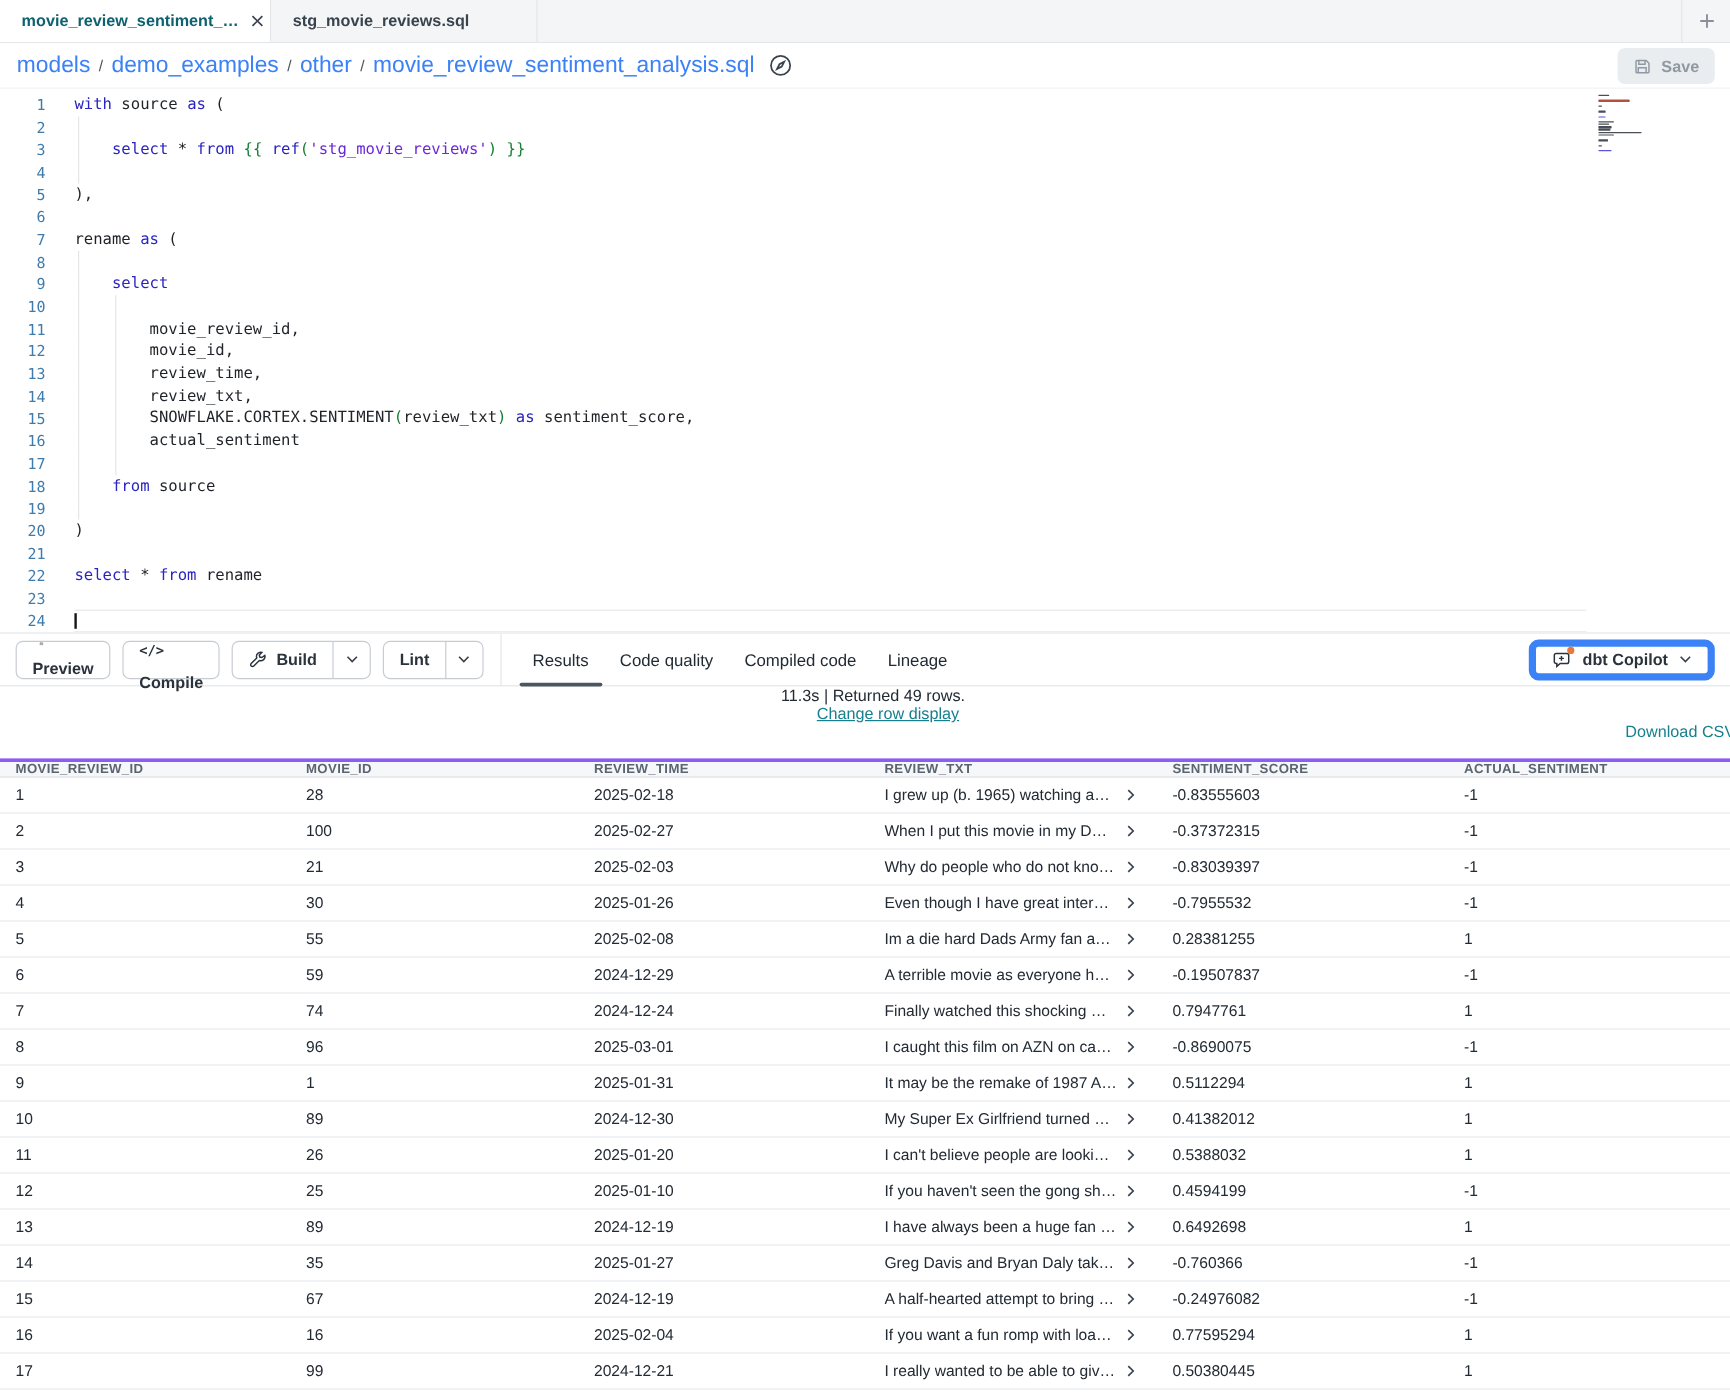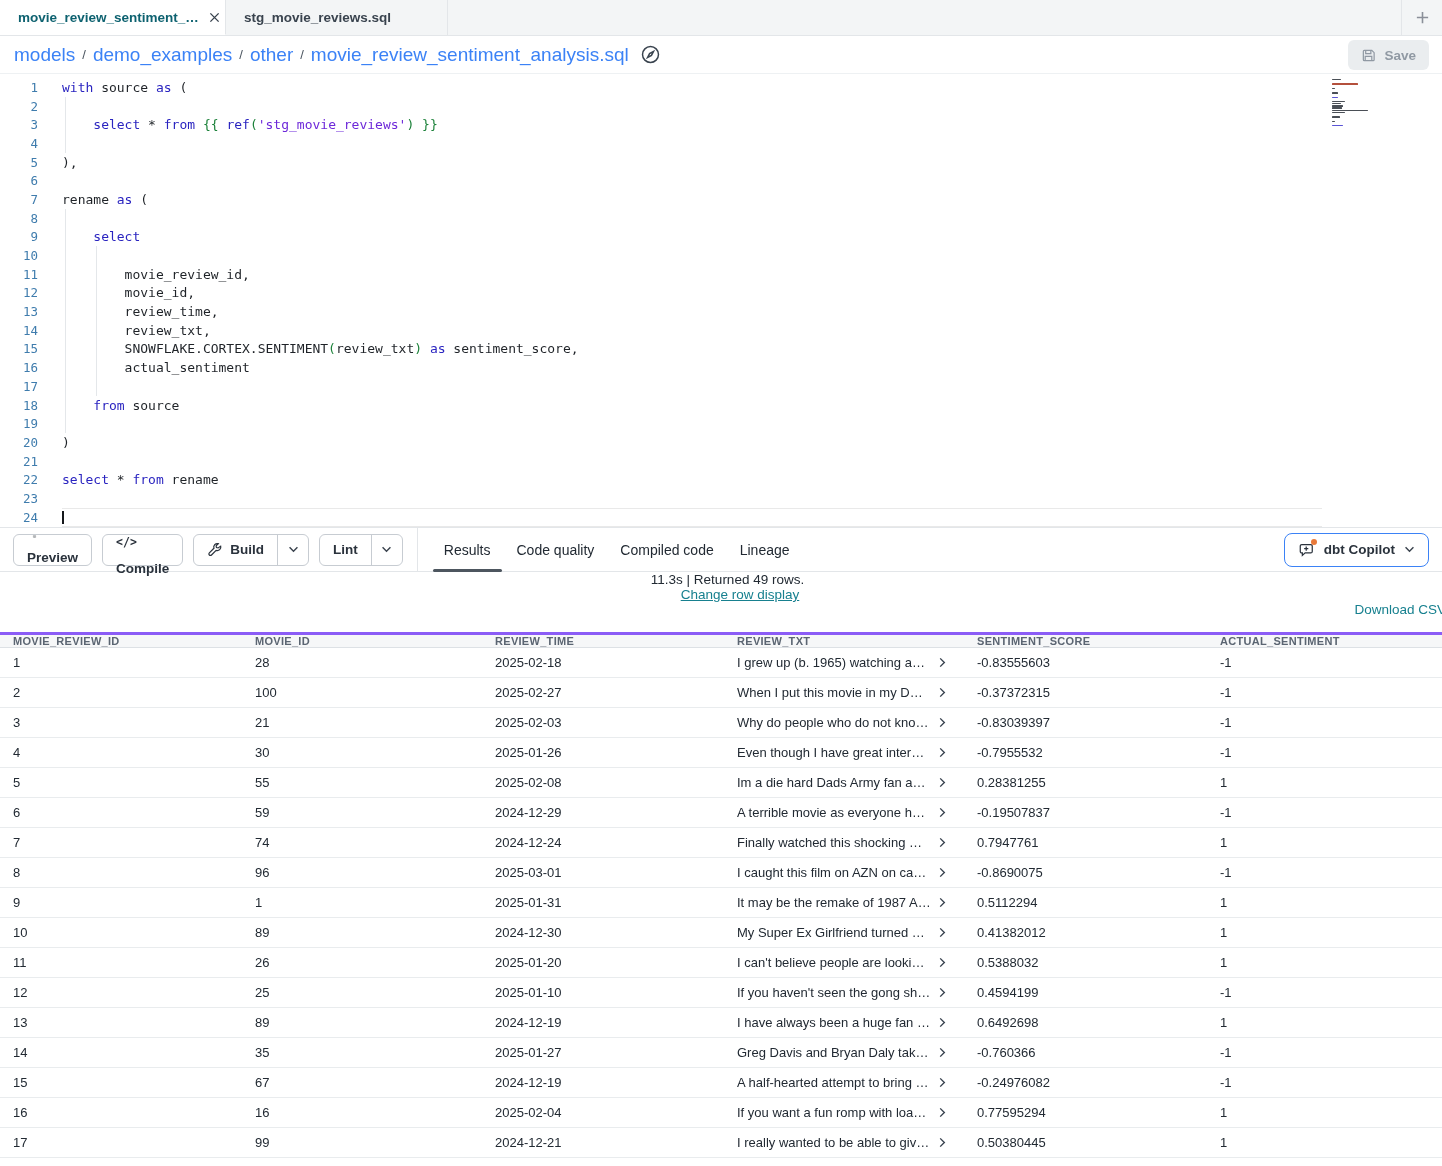--- a/index.html
+++ b/index.html
@@ -46,21 +46,21 @@
   .btn{display:flex;align-items:flex-start;gap:12px;height:32px;padding:0 13px;border:1px solid #c7ccd2;border-radius:6px;
        background:#fff;font-size:13.5px;font-weight:600;color:#2a323c;margin-right:10px;cursor:pointer;box-sizing:border-box;flex-direction:column;}
   .split{display:flex;margin-right:10px;border:1px solid #c7ccd2;border-radius:6px;overflow:hidden;height:32px;box-sizing:border-box;background:#fff;}
   .split .main{display:flex;align-items:center;gap:8px;padding:0 13px;font-size:13.5px;font-weight:600;color:#2a323c;cursor:pointer;}
   .split .arrow{width:30px;display:flex;align-items:center;justify-content:center;border-left:1px solid #c7ccd2;cursor:pointer;}
   .tb-div{width:1px;background:#e3e6e9;align-self:stretch;margin:0 3px 0 4px;}
   .rtabs{display:flex;height:100%;margin-left:10px;}
   .rtab{display:flex;align-items:center;padding:0 11px;margin:0 2px;font-size:14px;color:#222a33;position:relative;cursor:pointer;}
   .rtab.active::after{content:"";position:absolute;left:0;right:0;bottom:-1px;height:3px;background:#4d565f;border-radius:2px;}
   .copilotbtn{margin-left:auto;margin-right:13px;display:flex;align-items:center;gap:9px;height:34px;padding:0 13px;
-              border:1px solid #3b82f6;border-radius:8px;font-size:13.5px;font-weight:600;color:#2a323c;background:#fff;cursor:pointer;}
+              border:6px solid #3b82f6;border-radius:8px;font-size:13.5px;font-weight:600;color:#2a323c;background:#fff;cursor:pointer;}
 
   
   .metarow{height:60px;display:flex;align-items:center;padding-left:13px;font-size:13.5px;color:#222a33;background:#fff;box-sizing:border-box;flex-direction:column;}
   .link{color:#17808f;cursor:pointer;}
   .changerow{margin-left:25px;text-decoration:underline;}
   .dl{margin-left:auto;margin-right:-4px;white-space:nowrap;}
 
   
   .thead,.trow{display:grid;grid-template-columns:242px 240px 242px 240px 243px 240px;align-items:center;}
   .thead{height:16px;background:#f6f7f8;border-top:3px solid #8b5cf6;border-bottom:1px solid #dde1e5;box-sizing:border-box;}

